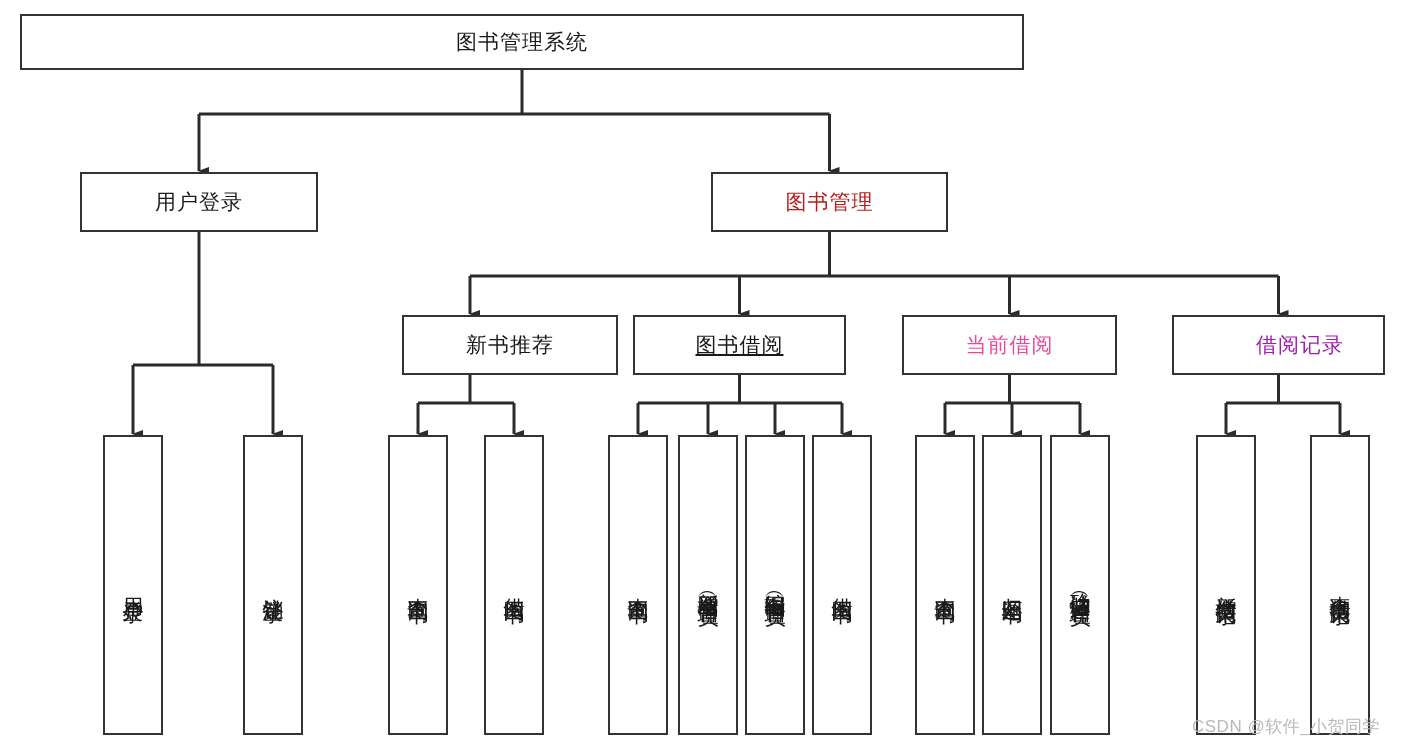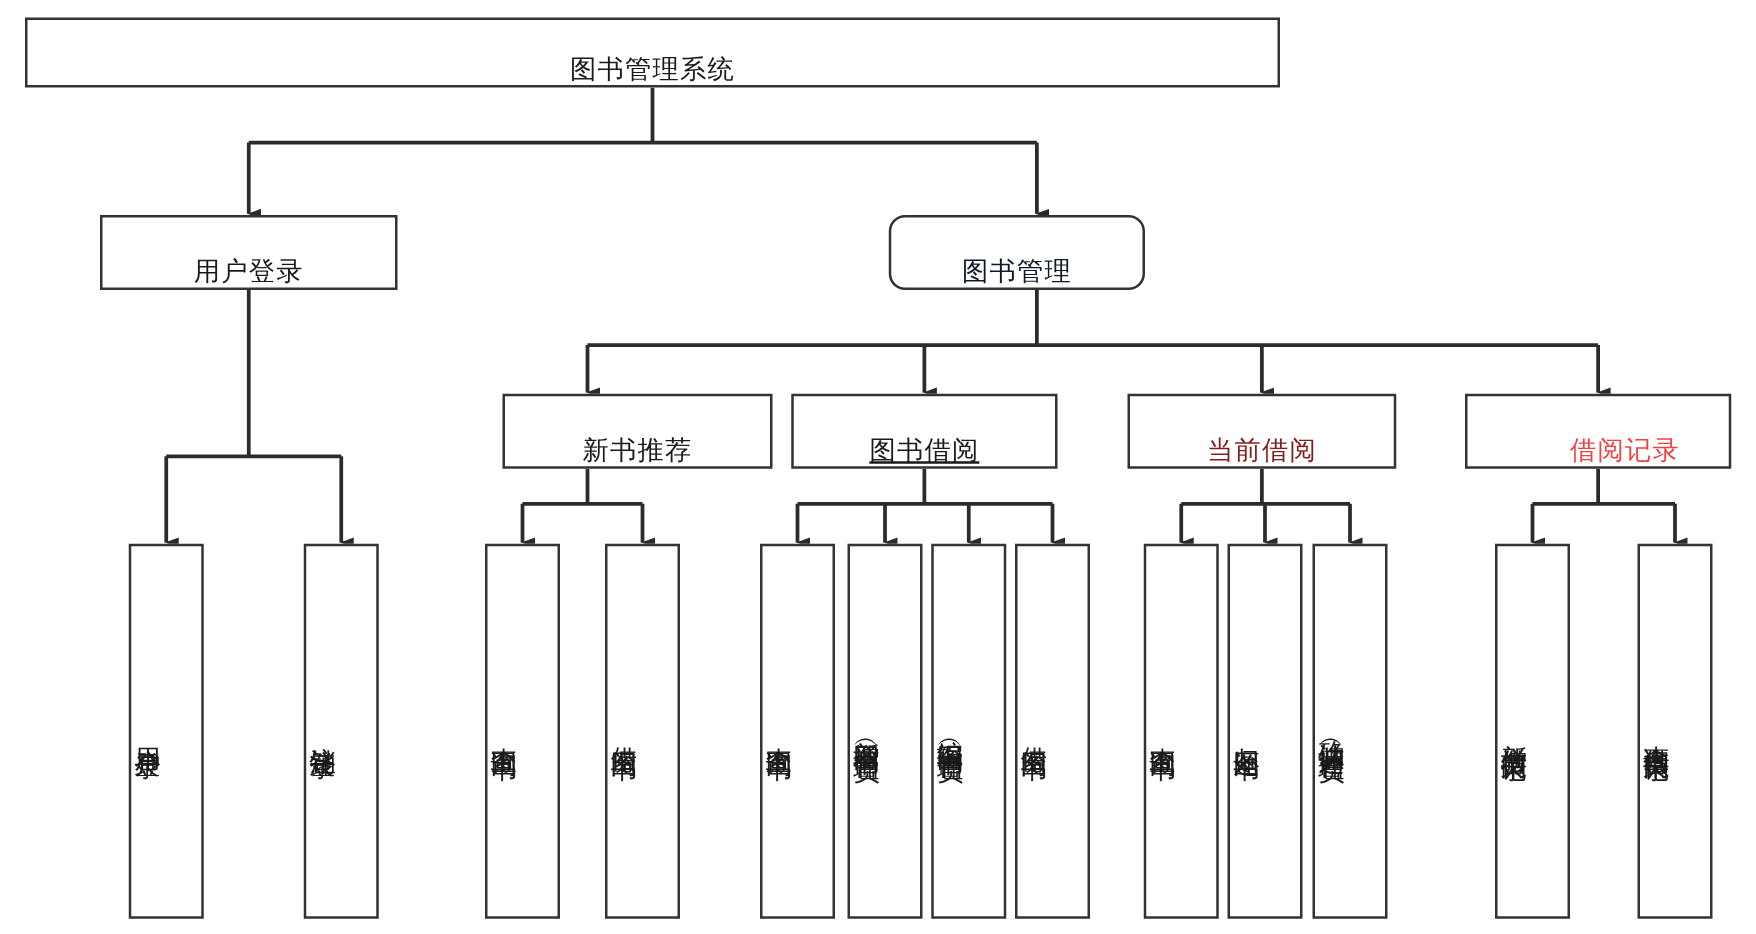--- a/index.html
+++ b/index.html
@@ -24,21 +24,21 @@
     width: 1405px;
     height: 747px;
     pointer-events: none;
   }
   .node {
     position: absolute;
     box-sizing: border-box;
     background: #ffffff;
     border: 2px solid #14b8a6;
     display: flex;
-    align-items: flex-end;
+    align-items: center;
     justify-content: center;
     color: #1a1a1a;
     text-align: center;
     line-height: 1.15;
   }
   .node.horiz {
     font-size: 21px;
     letter-spacing: 1px;
   }
   .node.vert {
@@ -109,33 +109,33 @@
       </g>
   </svg>
 
   <div id="nodes-layer">
       <div class="node horiz" style="left: 20px; top: 14px; width: 1004px; height: 56px; border-color: rgb(51, 51, 51); background: rgb(255, 255, 255); color: rgb(26, 26, 26);">
         <span class="label">图书管理系统</span>
       </div>
       <div class="node horiz" style="left: 80px; top: 172px; width: 238px; height: 60px; border-color: rgb(51, 51, 51); background: rgb(255, 255, 255); color: rgb(26, 26, 26);">
         <span class="label">用户登录</span>
       </div>
-      <div class="node horiz" style="left: 711px; top: 172px; width: 205px; height: 60px; border-color: rgb(51, 51, 51); background: rgb(255, 255, 255); color: #0f172a; border-radius: 13px;">
+      <div class="node horiz" style="left: 711px; top: 172px; width: 237px; height: 60px; border-color: rgb(51, 51, 51); background: rgb(255, 255, 255); color: #b91c1c;">
         <span class="label">图书管理</span>
       </div>
       <div class="node horiz" style="left: 362px; top: 315px; width: 216px; height: 60px; border-color: rgb(51, 51, 51); background: rgb(255, 255, 255); color: rgb(26, 26, 26); margin-left: 40px;">
         <span class="label">新书推荐</span>
       </div>
       <div class="node horiz" style="left: 633px; top: 315px; width: 213px; height: 60px; border-color: rgb(51, 51, 51); background: rgb(255, 255, 255); color: rgb(26, 26, 26); text-decoration: underline;">
         <span class="label">图书借阅</span>
       </div>
-      <div class="node horiz" style="left: 902px; top: 315px; width: 215px; height: 60px; border-color: rgb(51, 51, 51); background: rgb(255, 255, 255); color: #7f1d1d;">
+      <div class="node horiz" style="left: 902px; top: 315px; width: 215px; height: 60px; border-color: rgb(51, 51, 51); background: rgb(255, 255, 255); color: #ec4899;">
         <span class="label">当前借阅</span>
       </div>
-      <div class="node horiz" style="left: 1172px; top: 315px; width: 213px; height: 60px; border-color: rgb(51, 51, 51); background: rgb(255, 255, 255); color: #ef4444; padding-left: 43px;">
+      <div class="node horiz" style="left: 1172px; top: 315px; width: 213px; height: 60px; border-color: rgb(51, 51, 51); background: rgb(255, 255, 255); color: #a21caf; padding-left: 43px;">
         <span class="label">借阅记录</span>
       </div>
       <div class="node vert" style="left: 103px; top: 435px; width: 60px; height: 300px; border-color: rgb(51, 51, 51); background: rgb(255, 255, 255); color: rgb(26, 26, 26);">
         <span class="label">用户登录</span>
       </div>
       <div class="node vert" style="left: 243px; top: 435px; width: 60px; height: 300px; border-color: rgb(51, 51, 51); background: rgb(255, 255, 255); color: rgb(26, 26, 26);">
         <span class="label">注销登录</span>
       </div>
       <div class="node vert" style="left: 388px; top: 435px; width: 60px; height: 300px; border-color: rgb(51, 51, 51); background: rgb(255, 255, 255); color: rgb(26, 26, 26);">
         <span class="label">查询图书</span>
@@ -165,13 +165,14 @@
         <span class="label">确认归还（管理员）</span>
       </div>
       <div class="node vert" style="left: 1196px; top: 435px; width: 60px; height: 300px; border-color: rgb(51, 51, 51); background: rgb(255, 255, 255); color: rgb(26, 26, 26);">
         <span class="label">新增借阅记录</span>
       </div>
       <div class="node vert" style="left: 1310px; top: 435px; width: 60px; height: 300px; border-color: rgb(51, 51, 51); background: rgb(255, 255, 255); color: rgb(26, 26, 26);">
         <span class="label">查询借阅记录</span>
       </div>
     </div>
 
+  <div class="watermark" style="left:1192px; top:715px;">CSDN @软件_小贺同学</div>
 </div>
 
 </body></html>

